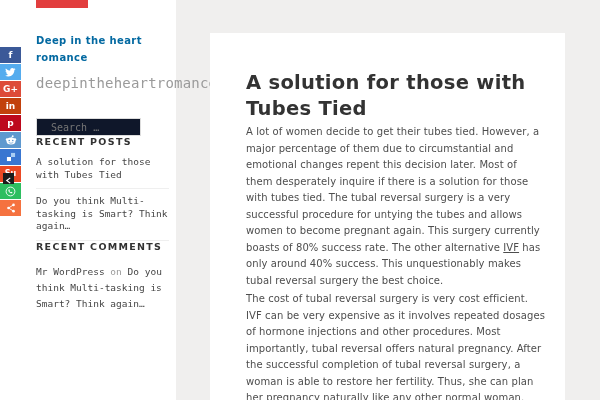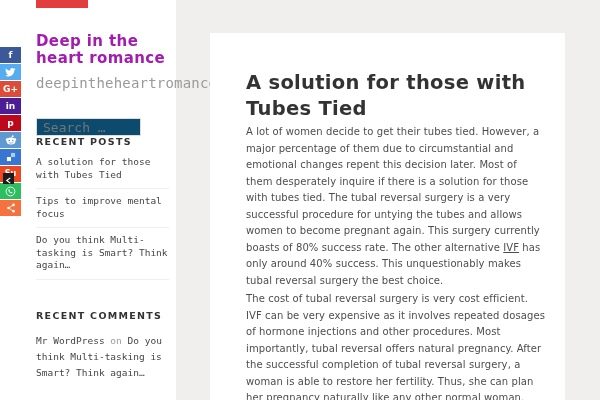--- a/index.html
+++ b/index.html
@@ -29,47 +29,47 @@
   .social-btn svg { display:block; }
   .hide-btn {
     position:absolute; left:3px; top:173px; width:11px; height:11px;
     background:#1c1c1c; display:flex; align-items:center; justify-content:center; cursor:pointer;
   }
 
   
   .sidebar { position:absolute; left:36px; top:33px; width:133px; }
   .site-title {
     font-family:"DejaVu Sans", sans-serif;
-    font-size:15px; font-weight:bold; color:#a21caf;
+    font-size:10px; font-weight:bold; color:#0369a1;
     line-height:16.5px; letter-spacing:0.4px; cursor:pointer;
   }
   .site-tagline {
     margin-top:9px;
     font-family:"DejaVu Sans Mono", monospace;
     font-size:14px; color:#9a9a9a; letter-spacing:0.2px;
   }
   .search-box {
     margin-top:27px; width:105px; height:18px;
-    border:1px solid #dddddd; background:#0c4a6e;
+    border:1px solid #dddddd; background:#0f172a;
     font-family:"DejaVu Sans Mono", monospace;
-    font-size:13px; color:#999; padding:0 6px; outline:none;
+    font-size:10px; color:#999; padding:0 14px; outline:none;
   }
   .widget-title {
     font-size:9.5px; font-weight:bold; color:#333;
     letter-spacing:1.3px;
   }
   .widget-posts-title { }
   .post-list { list-style:none; margin-top:9px; }
   .post-list li {
     font-family:"DejaVu Sans Mono", monospace;
     font-size:9.5px; line-height:12.5px; color:#454545;
     padding:6px 0 7px 0; border-bottom:1px solid #efefef; cursor:pointer;
   }
   .post-list li:first-child { padding-top:0; }
-  .widget-comments-title { margin-top:30px; }
+  .widget-comments-title { }
   .comment-entry {
     margin-top:12px;
     font-family:"DejaVu Sans Mono", monospace;
     font-size:9.5px; line-height:16px; color:#454545;
   }
   .comment-entry .author, .comment-entry .comment-post { color:#454545; cursor:pointer; }
   .comment-entry .connector { color:#9a9a9a; }
 
   
   .card {
@@ -101,21 +101,21 @@
   <div class="social-btn" style="background: rgb(85, 172, 238);">
     <span>
       <svg width="11" height="9" viewBox="0 0 24 20">
           <path fill="#fff" d="M23 2.1c-.8.4-1.7.6-2.6.8.9-.6 1.6-1.5 2-2.5-.9.5-1.9.9-2.9 1.1C18.6.6 17.4 0 16 0c-2.6 0-4.7 2.1-4.7 4.7 0 .4 0 .7.1 1.1C7.5 5.6 4 3.7 1.7.9 1.3 1.6 1 2.4 1 3.3c0 1.6.8 3.1 2.1 3.9-.8 0-1.5-.2-2.1-.6v.1c0 2.3 1.6 4.2 3.8 4.6-.4.1-.8.2-1.2.2-.3 0-.6 0-.9-.1.6 1.9 2.3 3.2 4.4 3.3-1.6 1.3-3.6 2-5.8 2H0c2.1 1.3 4.5 2.1 7.2 2.1 8.6 0 13.3-7.1 13.3-13.3v-.6c.9-.7 1.7-1.5 2.5-2.4z"></path>
         </svg>
     </span>
   </div>
   <div class="social-btn" style="background: rgb(221, 75, 57);">
     <span class="glyph">G+</span>
   </div>
-  <div class="social-btn" style="background: #4c1d95;">
+  <div class="social-btn" style="background: #c2410c;">
     <span class="glyph">in</span>
   </div>
   <div class="social-btn" style="background: rgb(189, 8, 28);">
     <span class="glyph">p</span>
   </div>
   <div class="social-btn" style="background: rgb(95, 153, 207);">
     <span>
       <svg width="12" height="10" viewBox="0 0 24 20">
         <ellipse cx="12" cy="12" rx="9" ry="7" fill="#fff"></ellipse>
         <circle cx="4" cy="9" r="2.4" fill="#fff"></circle>
@@ -168,21 +168,20 @@
 
 <div class="sidebar">
   <div class="site-title">Deep in the heart romance</div>
   <div class="site-tagline">deepintheheartromance.com</div>
 
   <input class="search-box" type="text" placeholder="Search …" style="">
 
   <div class="widget-title widget-posts-title">RECENT POSTS</div>
   <ul class="post-list">
     <li>A solution for those with Tubes Tied</li>
-    <li>Tips to improve mental focus</li>
     <li>Do you think Multi-tasking is Smart? Think again…</li>
   </ul>
 
   <div class="widget-title widget-comments-title">RECENT COMMENTS</div>
   <div class="comment-entry">
     <span class="author">Mr WordPress</span><span class="connector"> on </span><span class="comment-post">Do you think Multi-tasking is Smart? Think again…</span>
   </div>
 </div>
 
 <div class="card">

